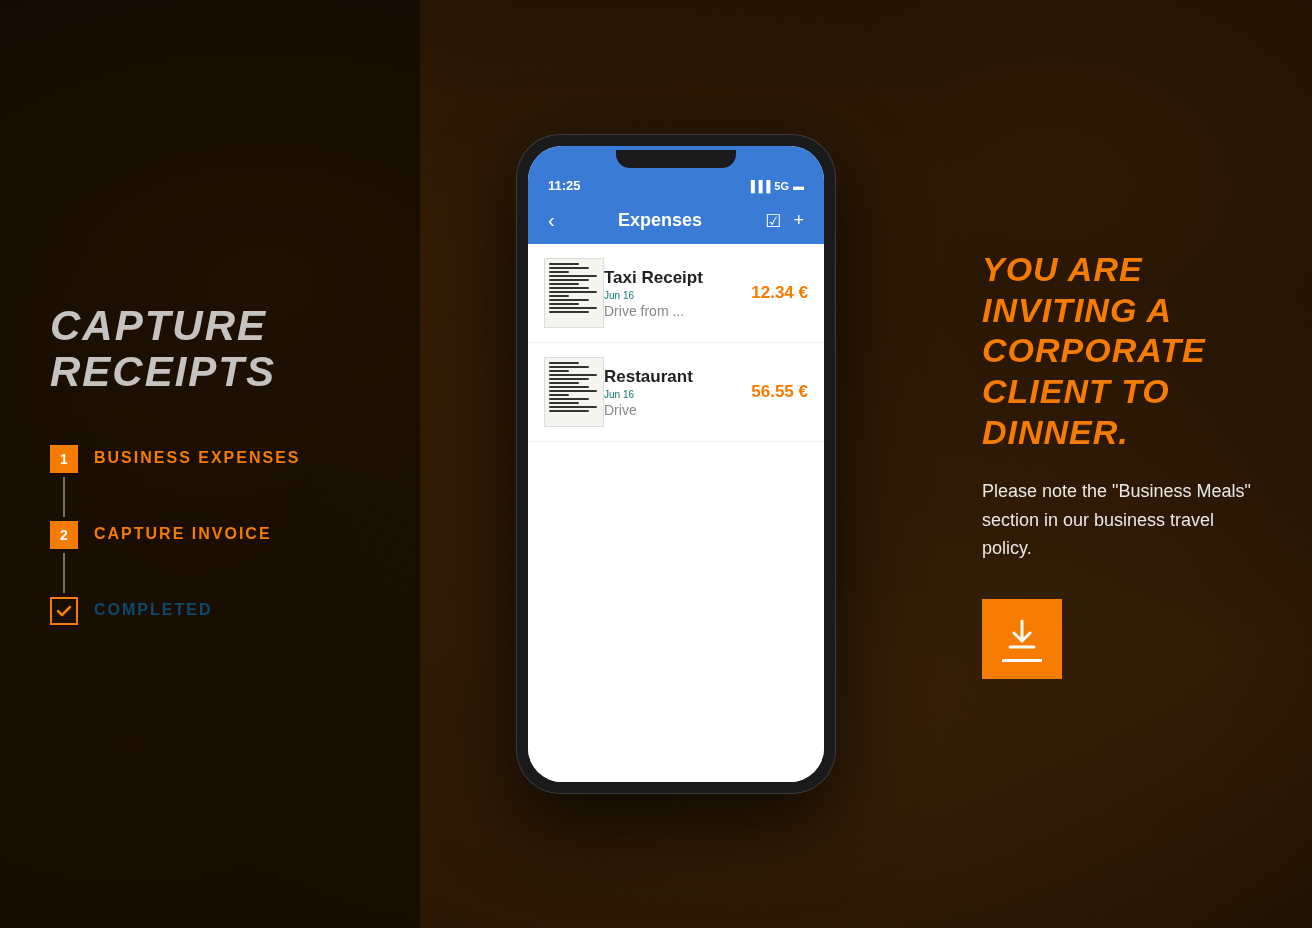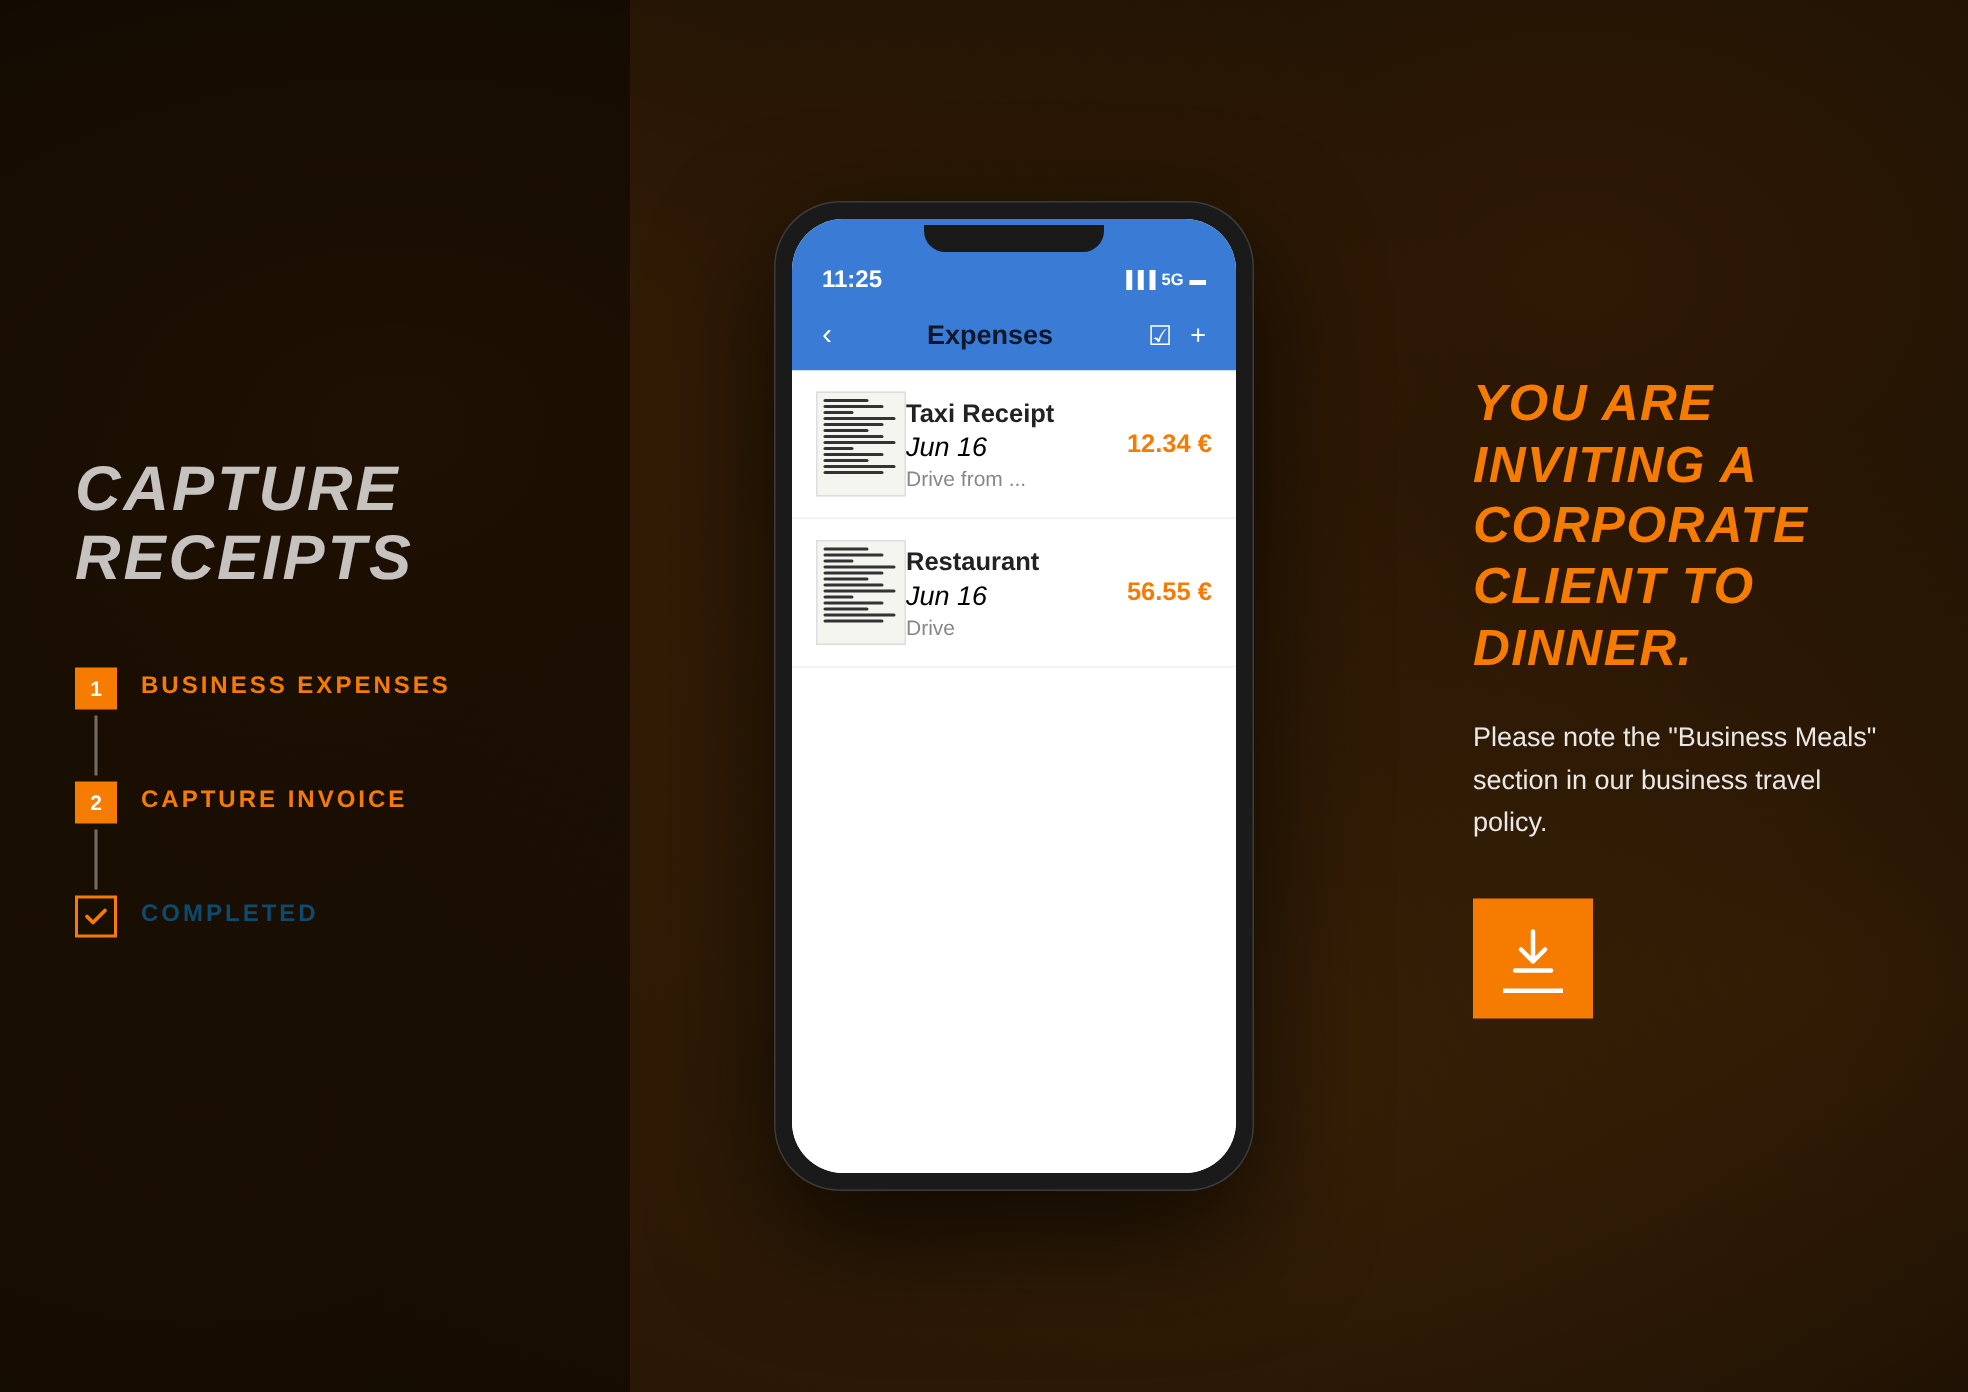--- a/index.html
+++ b/index.html
@@ -239,21 +239,21 @@
       padding: 10px 20px 8px;
       display: flex;
       justify-content: space-between;
       align-items: center;
       color: white;
       font-size: 12px;
       font-weight: 600;
     }
 
     .status-time {
-      font-size: 16px;
+      font-size: 13px;
       font-weight: 700;
     }
 
     .status-icons {
       display: flex;
       align-items: center;
       gap: 4px;
       font-size: 11px;
     }
 
@@ -266,21 +266,21 @@
       align-items: center;
     }
 
     .nav-back {
       color: white;
       font-size: 20px;
       cursor: pointer;
     }
 
     .nav-title {
-      color: #0f172a;
+      color: #ffffff;
       font-size: 18px;
       font-weight: 600;
     }
 
     .nav-actions {
       display: flex;
       gap: 12px;
       color: white;
       font-size: 18px;
     }
@@ -331,24 +331,23 @@
     }
 
     .expense-name {
       font-size: 17px;
       font-weight: 600;
       color: #222;
       margin-bottom: 2px;
     }
 
     .expense-date {
-      font-size: 18px;
-      color: #000000;
+      font-size: 10px;
+      color: #0f766e;
       margin-bottom: 2px;
-      font-style: italic;
     }
 
     .expense-desc {
       font-size: 14px;
       color: #888;
     }
 
     .expense-amount {
       font-size: 17px;
       font-weight: 700;

